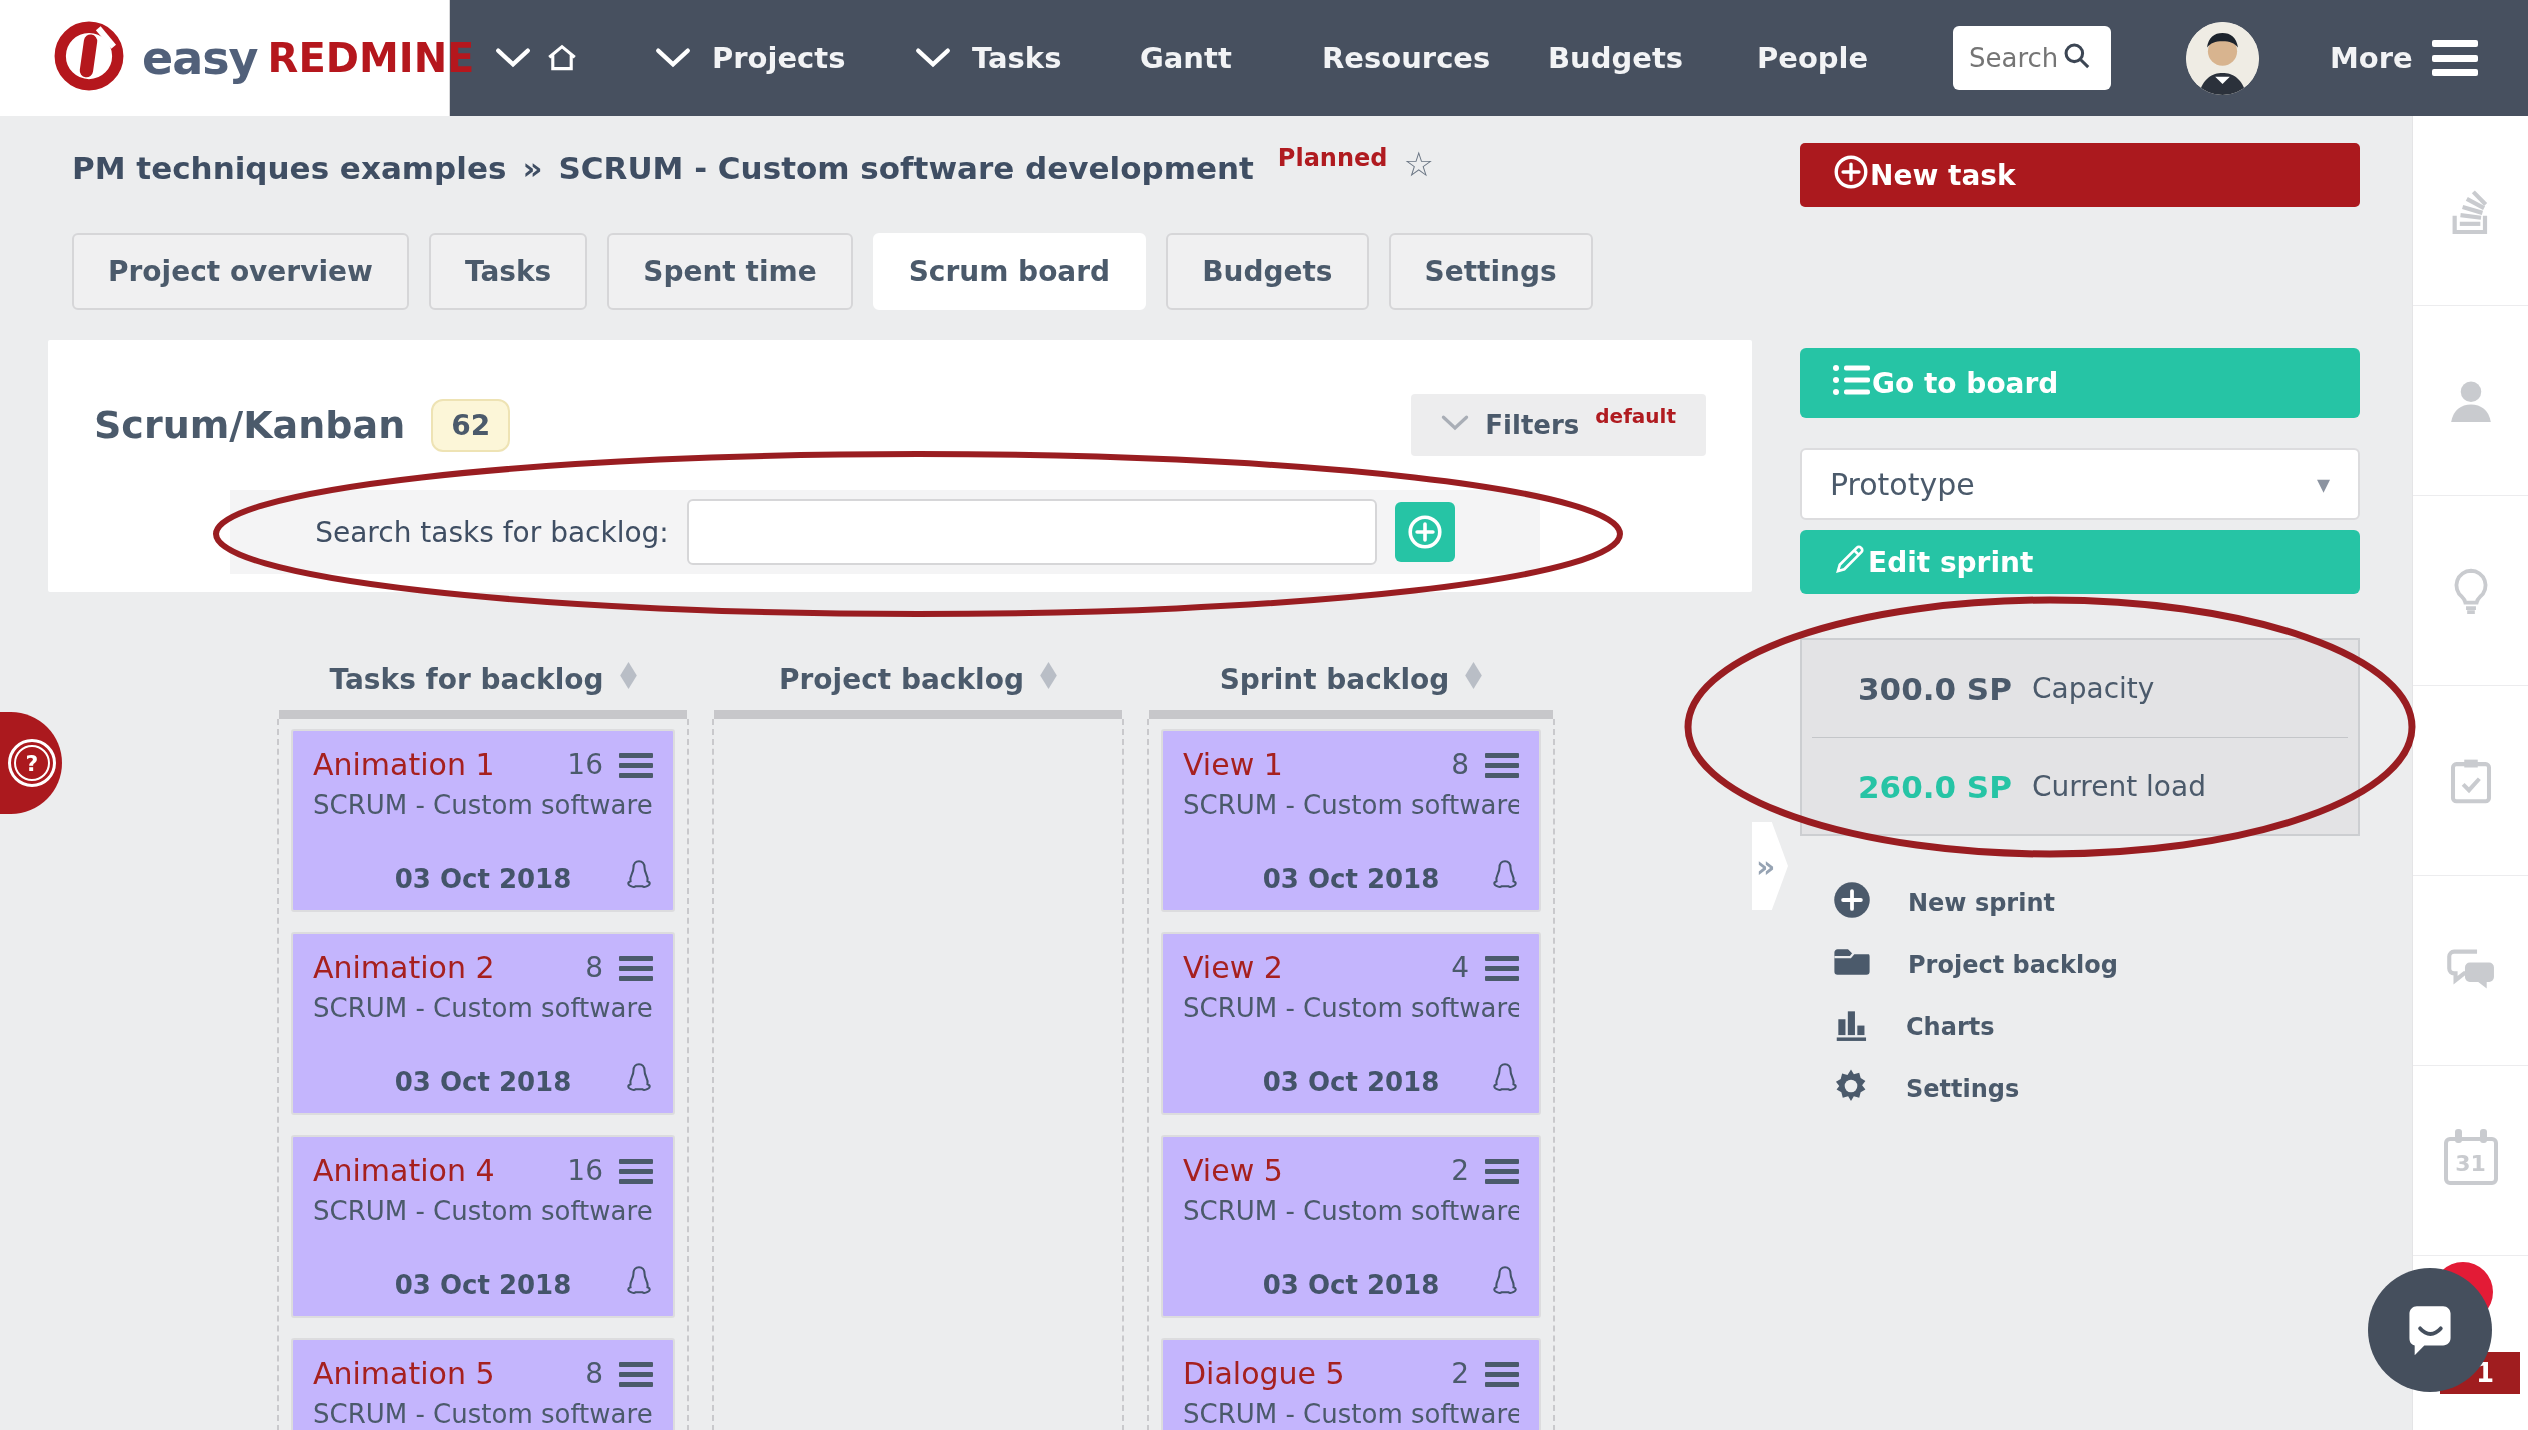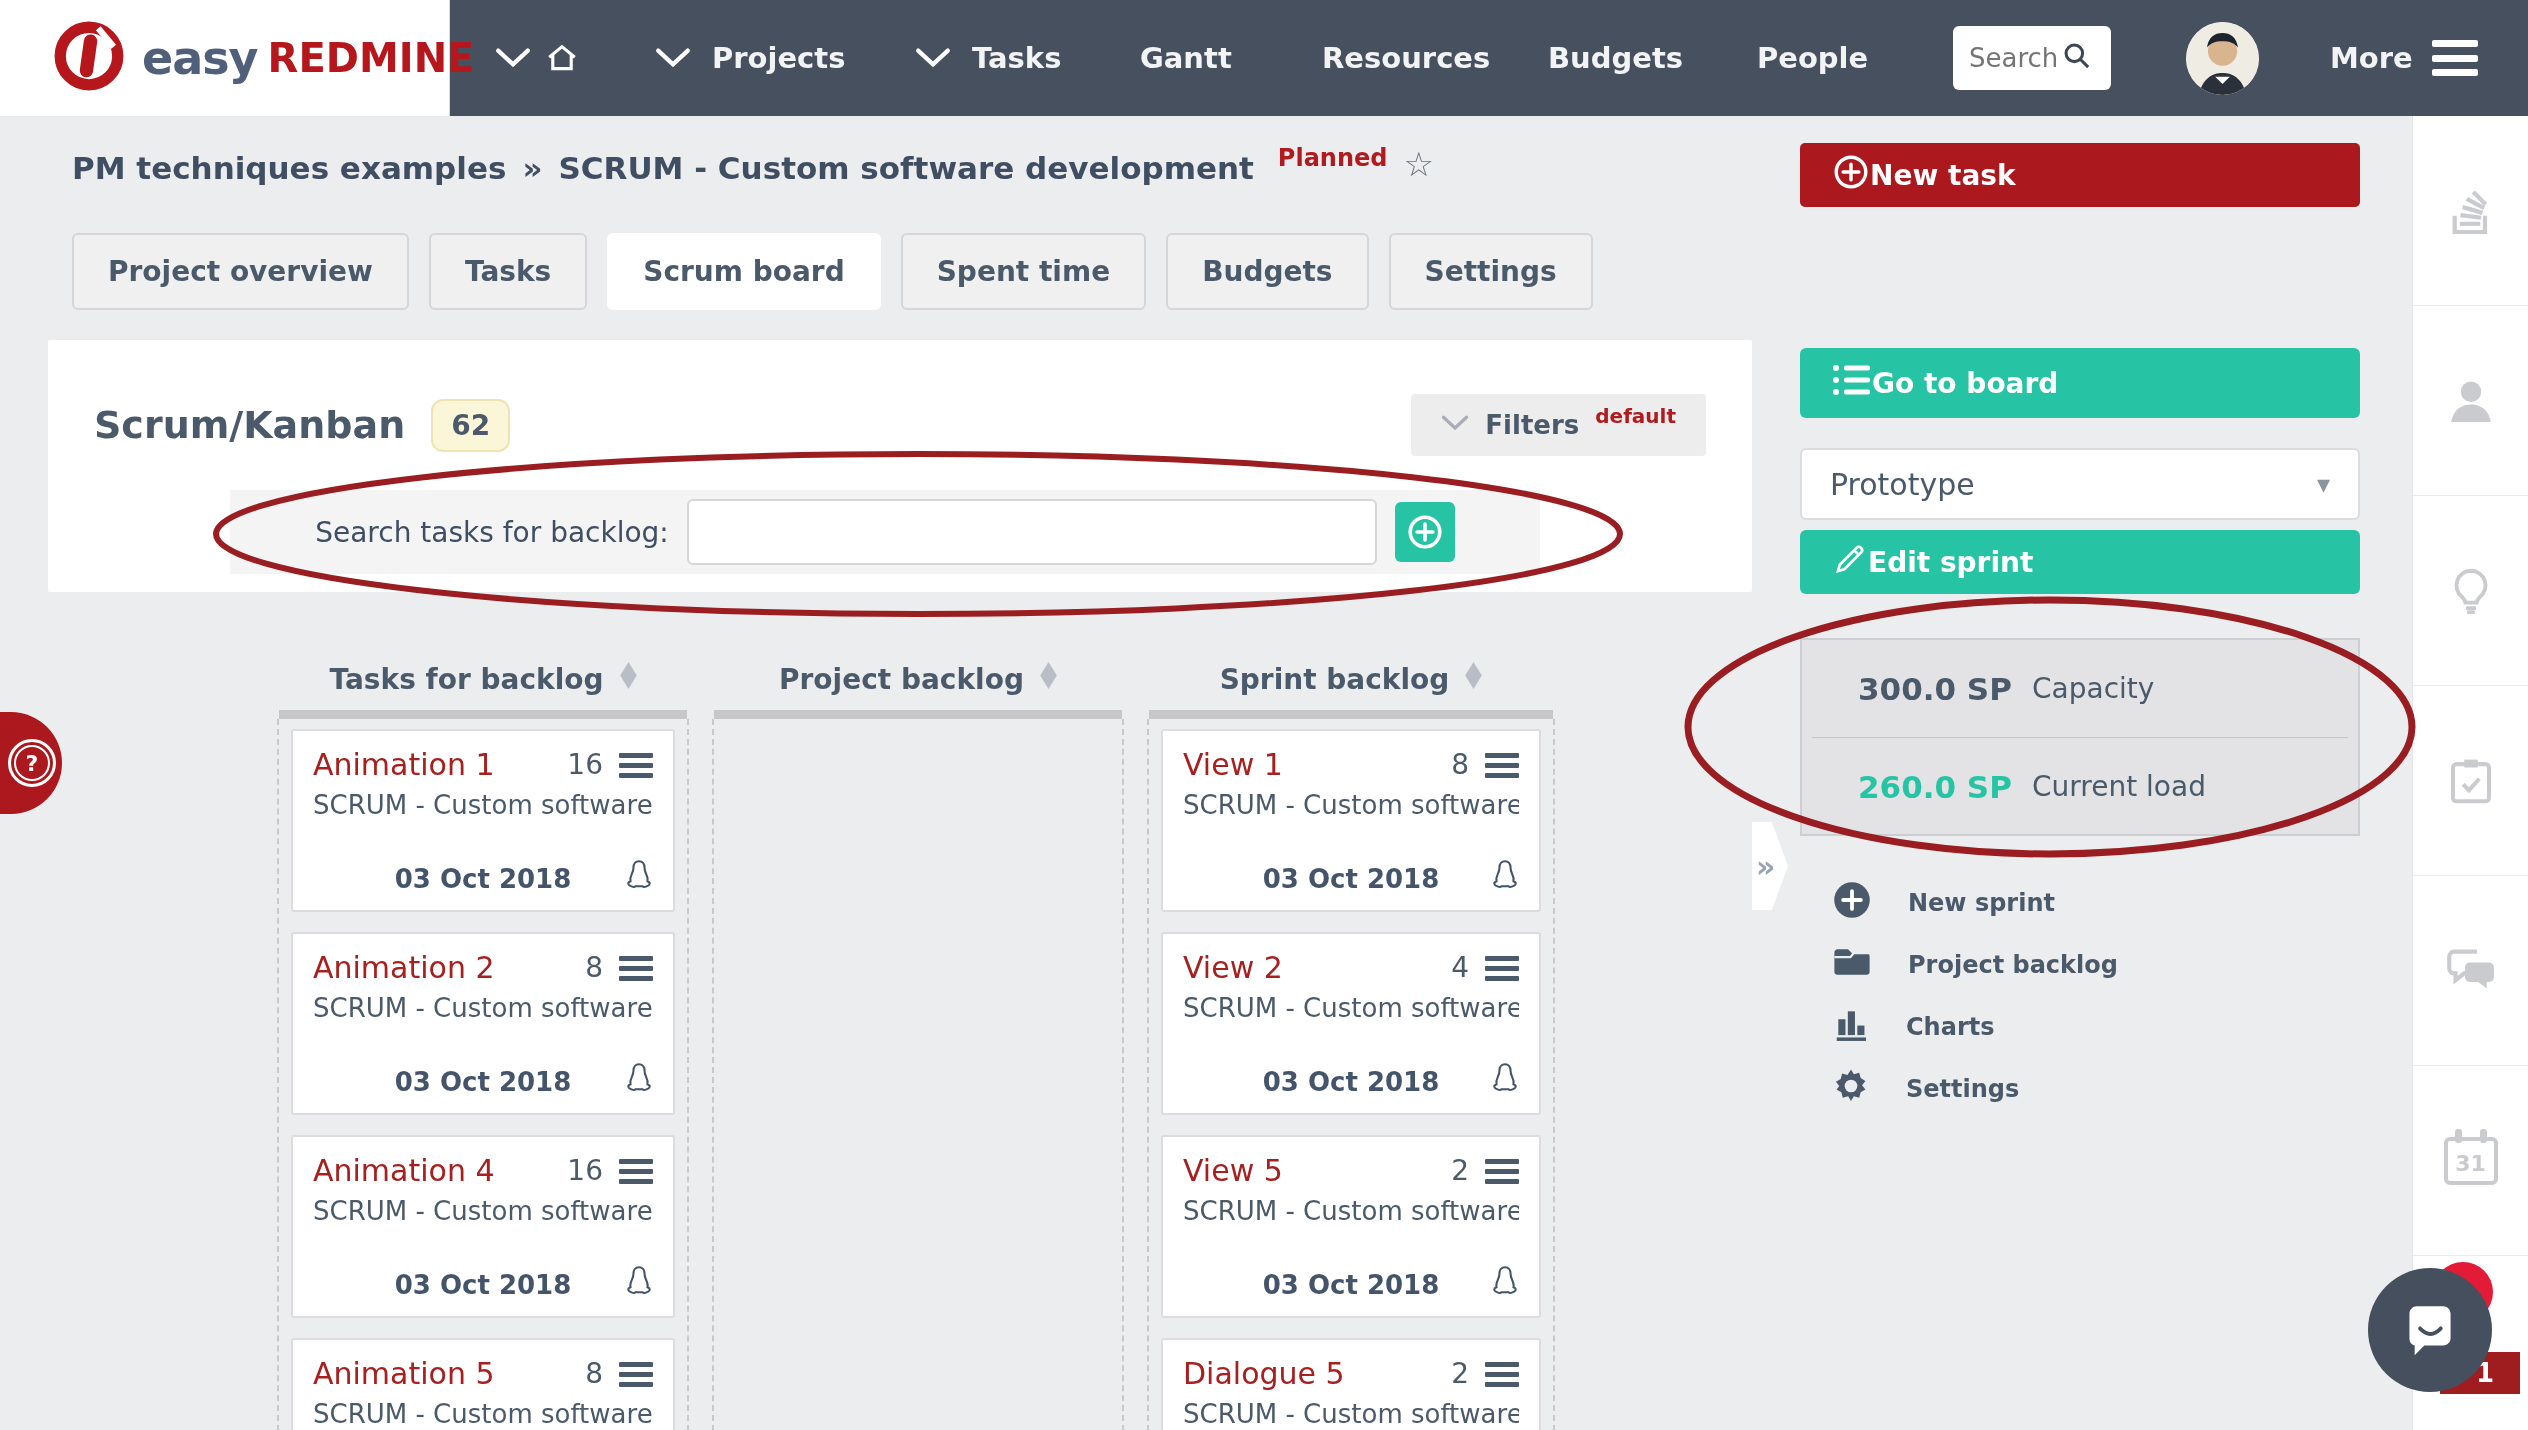--- a/index.html
+++ b/index.html
@@ -42,21 +42,21 @@
   .search-strip { position:absolute; left:230px; top:490px; width:1310px; height:84px; background:#f4f4f5; display:flex; align-items:center; justify-content:center; gap:18px; }
   .search-strip-label { font-size:28px; color:#3f4e63; }
   .backlog-input { width:690px; height:66px; border:2px solid #d6d6d8; border-radius:6px; background:#fff; outline:none; font-size:26px; padding:0 18px; font-family:inherit; color:#4b5a6b; }
   .add-btn { width:60px; height:60px; background:#26c4a5; border:none; border-radius:6px; display:flex; align-items:center; justify-content:center; cursor:pointer; }
 
   
   .column { position:absolute; top:648px; width:412px; }
   .col-head { height:62px; display:flex; align-items:center; justify-content:center; gap:16px; font-size:28px; font-weight:bold; color:#4b5a6b; }
   .col-bar { height:9px; background:#c7c7ca; margin:0 2px; }
   .col-body { border-left:2px dashed #c9c9cc; border-right:2px dashed #c9c9cc; padding:10px 12px 0 12px; height:712px; }
-  .card { position:relative; background:#ffffff; border:2px solid #dcdcde; border-radius:3px; height:183px; margin-bottom:20px; padding:16px 20px; cursor:pointer; }
+  .card { position:relative; background:#c4b5fd; border:2px solid #dcdcde; border-radius:3px; height:183px; margin-bottom:20px; padding:16px 20px; cursor:pointer; }
   .card-toprow { display:flex; align-items:center; }
   .card-title { font-size:30px; color:#a6201f; flex:1; white-space:nowrap; overflow:hidden; }
   .card-points { font-size:28px; color:#4b5a6b; margin-right:16px; }
   .card-menu { width:34px; display:flex; flex-direction:column; gap:5px; cursor:pointer; padding-top:2px; }
   .card-menu span { height:5px; background:#4b5a6b; border-radius:1px; }
   .card-sub { margin-top:8px; font-size:26px; color:#4b5a6b; white-space:nowrap; overflow:hidden; }
   .card-date { position:absolute; left:0; right:0; bottom:16px; text-align:center; font-size:26px; font-weight:600; color:#44546a; }
   .card-penguin { position:absolute; right:18px; bottom:12px; }
 
   
@@ -173,22 +173,22 @@
     <span class="crumb-title">PM techniques examples</span>
     <span class="crumb-title">»</span>
     <span class="crumb-title">SCRUM - Custom software development</span>
     <span class="crumb-status">Planned</span>
     <span class="crumb-star">☆</span>
   </div>
 
   <div class="tabs">
     <div class="tab">Project overview</div>
     <div class="tab">Tasks</div>
+    <div class="tab">Spent time</div>
     <div class="tab active">Scrum board</div>
-    <div class="tab">Spent time</div>
     <div class="tab">Budgets</div>
     <div class="tab">Settings</div>
   </div>
 
   <div class="panel">
     <div class="panel-titlerow">
       <span class="board-title">Scrum/Kanban</span>
       <span class="count-badge">62</span>
       <div class="filters-btn">
         <span>

